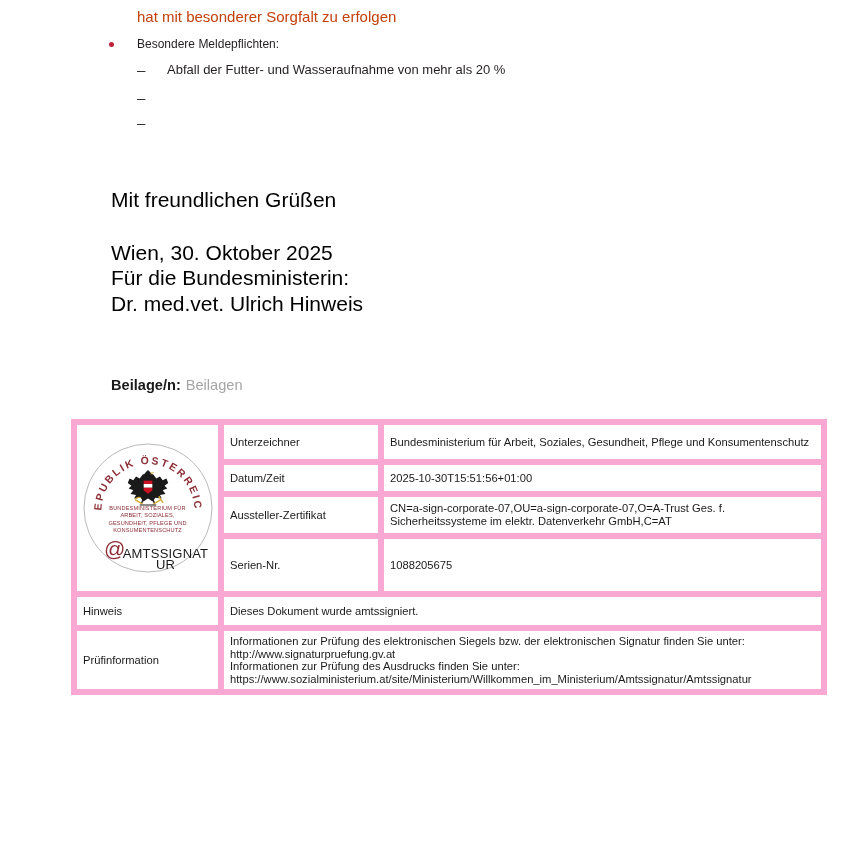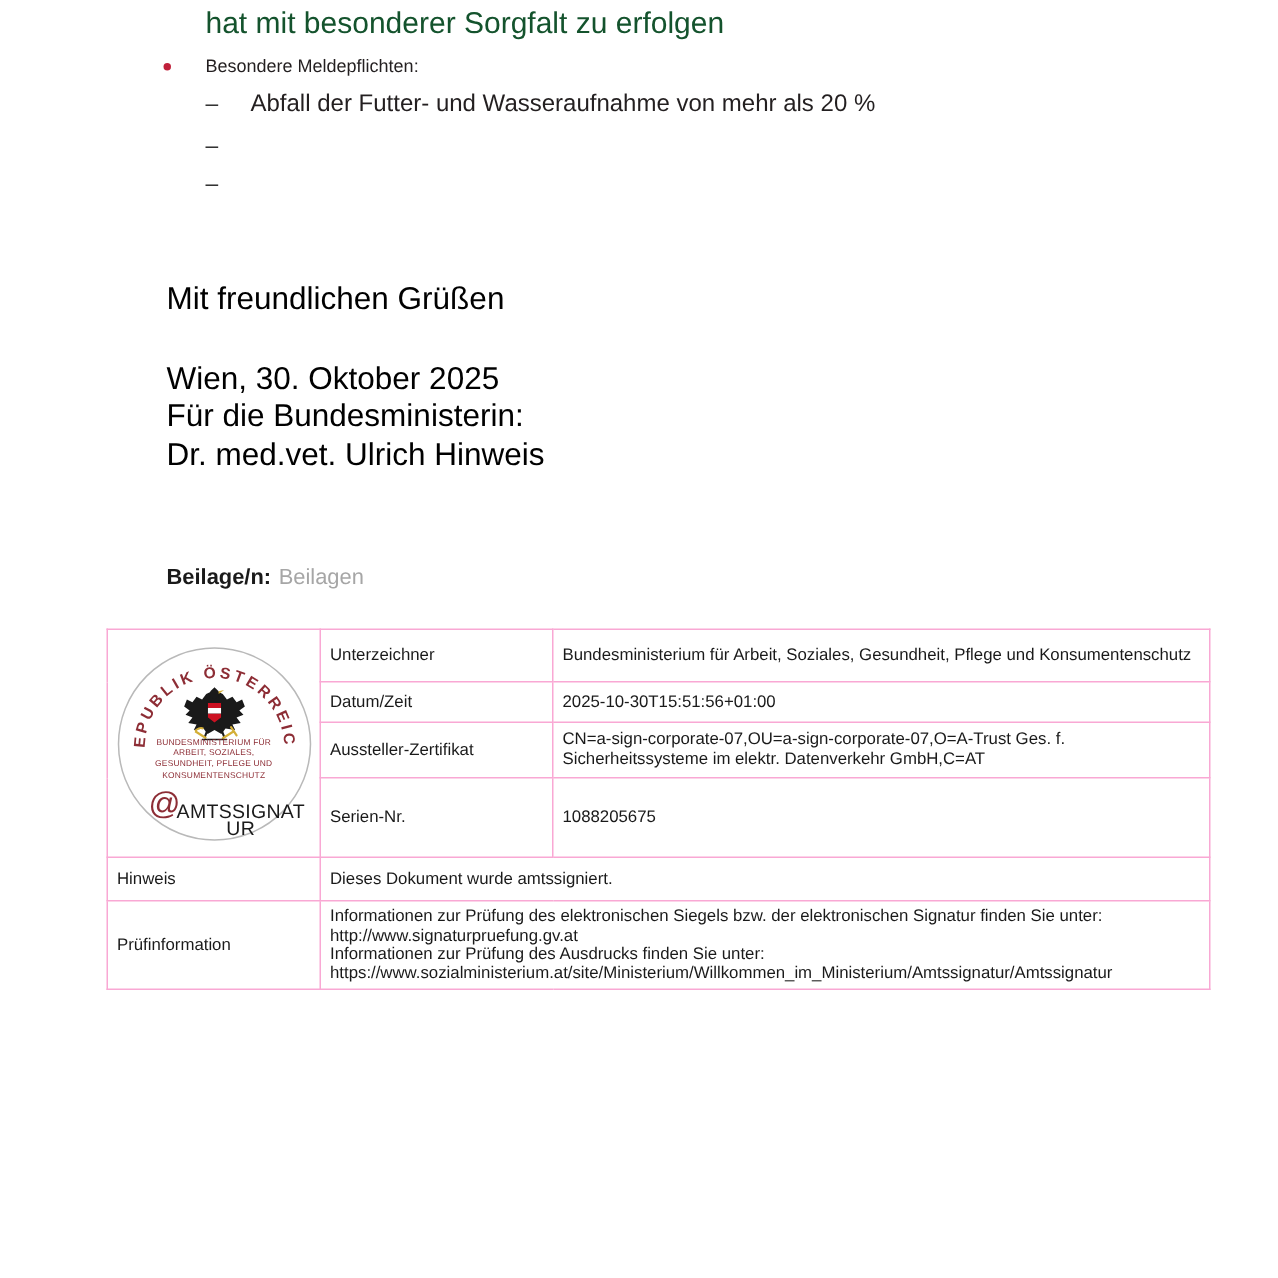--- a/index.html
+++ b/index.html
@@ -18,23 +18,23 @@
 
   
   .letter-body {
     position: absolute;
     left: 0;
     top: 0;
     width: 852px;
   }
   .para {
     position: absolute;
-    font-size: 20px;
+    font-size: 15px;
     line-height: 19px;
-    color: #14532d;
+    color: #c2410c;
     white-space: nowrap;
   }
   .para-cont      { left: 137px; top: 7px; }
 
   .bullet-row {
     position: absolute;
     left: 109px;
     top: 34px;
     width: 700px;
     height: 22px;
@@ -72,21 +72,21 @@
     left: 0px;
     top: 0px;
     font-size: 15.2px;
     line-height: 20px;
     color: #333333;
   }
   .dash-text {
     position: absolute;
     left: 30px;
     top: 0px;
-    font-size: 16px;
+    font-size: 13px;
     line-height: 20px;
     color: #231f20;
     white-space: nowrap;
   }
 
   .closing {
     position: absolute;
     left: 111px;
     font-size: 21px;
     line-height: 20px;
@@ -119,21 +119,21 @@
   .sig-table {
     position: absolute;
     left: 71px;
     top: 419px;
     width: 708px;
     border-collapse: collapse;
     table-layout: fixed;
     font-family: "Liberation Sans", sans-serif;
   }
   .sig-table td {
-    border: 1px solid #f9a8d4;
+    border: 6px solid #f9a8d4;
     font-size: 11.2px;
     line-height: 12.6px;
     color: #1a1a1a;
     padding: 4px 6px 4px 6px;
     vertical-align: middle;
     word-break: break-word;
   }
   .col-seal  { width: 141px; padding: 0 !important; vertical-align: middle; }
   .col-label { width: 142px; }
   .col-value { width: 425px; }

